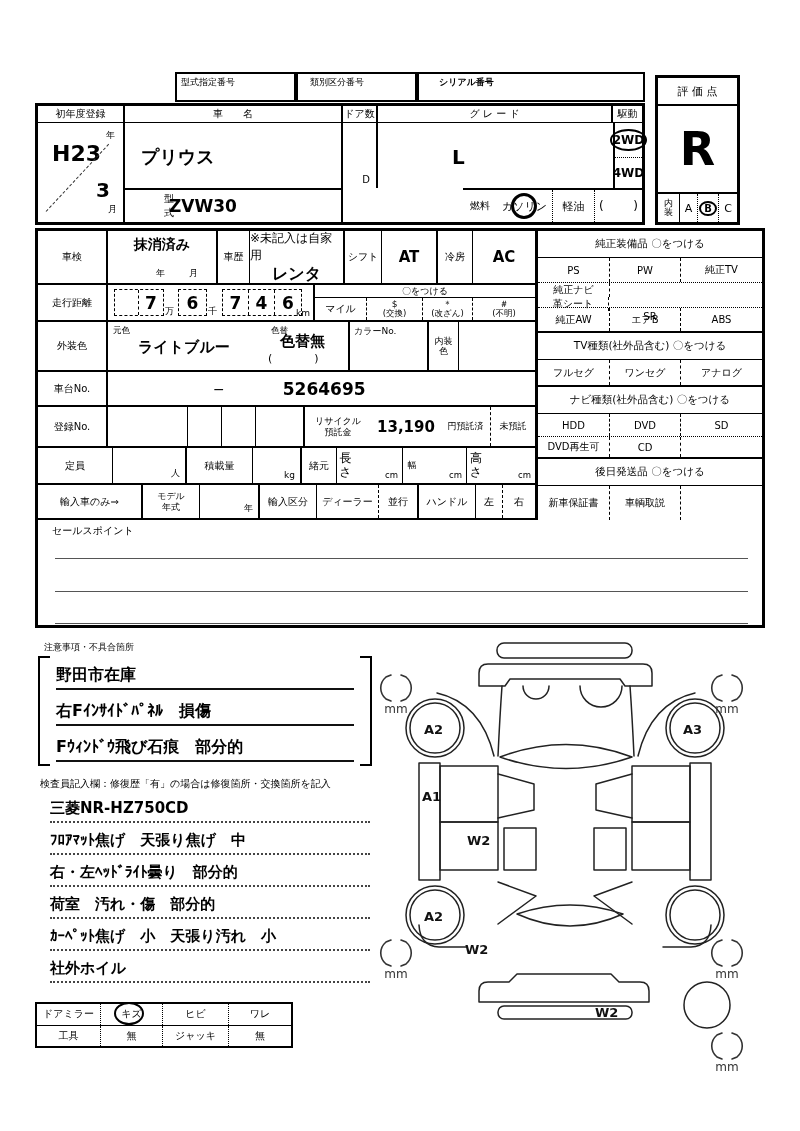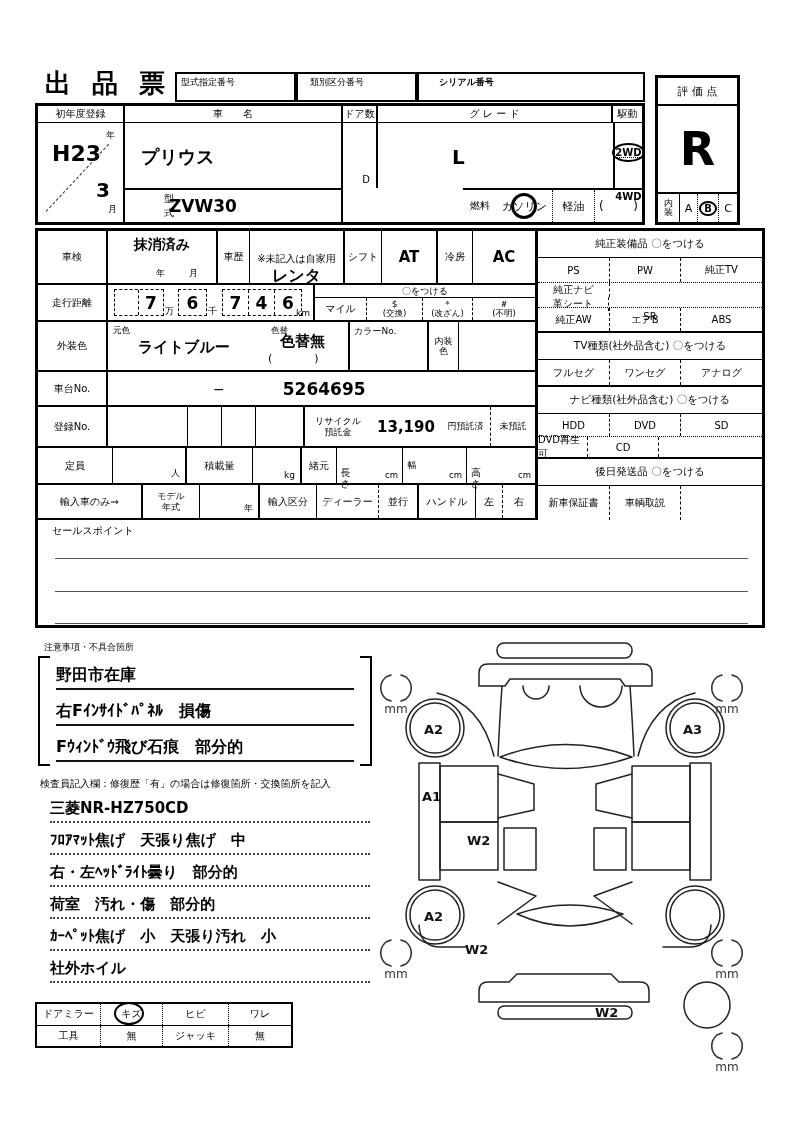--- a/index.html
+++ b/index.html
@@ -9,38 +9,37 @@
   .cell{position:absolute;box-sizing:border-box;display:flex;align-items:center;justify-content:center;}
   .row{position:absolute;box-sizing:border-box;display:flex;}
   .fc{box-sizing:border-box;display:flex;align-items:center;justify-content:center;}
   .col{display:flex;flex-direction:column;}
   .b{font-weight:bold;}
   .br2{border-right:2px solid #000;} .br15{border-right:1.5px solid #000;} .br1{border-right:1px solid #000;}
   .brd{border-right:1.5px dashed #000;} .brdot{border-right:1.5px dotted #000;}
   .bb2{border-bottom:2px solid #000;} .bb15{border-bottom:1.5px solid #000;}
   .bbdot{border-bottom:1.5px dotted #000;} .bb25{border-bottom:2.5px solid #000;}
   .frame3{border:3px solid #000;} .frame2{border:2px solid #000;}
-  .fs8{font-size:10px;margin-top:24px;} .fs85{font-size:8.5px;} .fs9{font-size:9px;} .fs10{font-size:10px;}
+  .fs8{font-size:12px;} .fs85{font-size:8.5px;} .fs9{font-size:9px;} .fs10{font-size:10px;}
   .fs105{font-size:10.5px;} .fs11{font-size:11px;} .fs12{font-size:12px;} .fs14{font-size:14px;}
   .fs15{font-size:15px;} .fs16{font-size:16px;} .fs17{font-size:17px;} .fs18{font-size:18px;}
   .fs20{font-size:20px;} .fs22{font-size:22px;} .fs26{font-size:26px;} .fs46{font-size:46px;}
   .pre{white-space:pre;}
   .circ{display:inline-block;border:2.5px solid #000;border-radius:50%;}
   .dashbox{position:absolute;border:1.5px dashed #000;display:flex;}
   .dline{border-top:1.5px dashed #333;transform-origin:left center;}
   .uline{border-bottom:2px solid #111;display:flex;align-items:flex-end;padding-bottom:2px;}
   .dotline{border-bottom:2px dotted #444;display:flex;align-items:flex-end;padding-bottom:3px;}
   svg text{font-family:"DejaVu Sans","Liberation Sans",sans-serif;}
 </style>
 </head>
 <body>
 
 <div class="page">
 
-  <div class="abs b fs26" style="left:45px;top:66px;width:150px;height:34px;letter-spacing:6px;">出 品 票</div>
 
   <div class="abs frame2" style="left:175px;top:72px;width:121px;height:30px;">
     <span class="fs9" style="position:absolute;left:4px;top:2px;">型式指定番号</span>
   </div>
   <div class="abs frame2" style="left:296px;top:72px;width:121px;height:30px;">
     <span class="fs9" style="position:absolute;left:12px;top:2px;">類別区分番号</span>
   </div>
   <div class="abs frame2" style="left:417px;top:72px;width:228px;height:30px;">
     <span class="fs9" style="position:absolute;left:20px;top:2px;font-weight:bold;">シリアル番号</span>
   </div>
@@ -294,21 +293,21 @@
       <div class="fc fs10 brd" style="width:71px;">ワンセグ</div>
       <div class="fc fs10" style="flex:1;">アナログ</div>
     </div>
     <div class="fc fs105 bb15" style="height:27px;">ナビ種類(社外品含む) 〇をつける</div>
     <div class="row bbdot" style="position:relative;height:23px;width:100%;">
       <div class="fc fs10 brd" style="width:72px;">HDD</div>
       <div class="fc fs10 brd" style="width:71px;">DVD</div>
       <div class="fc fs10" style="flex:1;">SD</div>
     </div>
     <div class="row bb25" style="position:relative;height:22px;width:100%;">
-      <div class="fc fs10 brd" style="width:50px;">DVD再生可</div>
+      <div class="fc fs10 brd" style="width:72px;">DVD再生可</div>
       <div class="fc fs10 brd" style="width:71px;">CD</div>
       <div class="fc fs10" style="flex:1;"></div>
     </div>
     <div class="fc fs105 bb15" style="height:27px;">後日発送品 〇をつける</div>
     <div class="row" style="position:relative;flex:1;width:100%;">
       <div class="fc fs10 brd" style="width:72px;">新車保証書</div>
       <div class="fc fs10 brd" style="width:71px;">車輌取説</div>
       <div class="fc fs10" style="flex:1;"></div>
     </div>
   </div>

